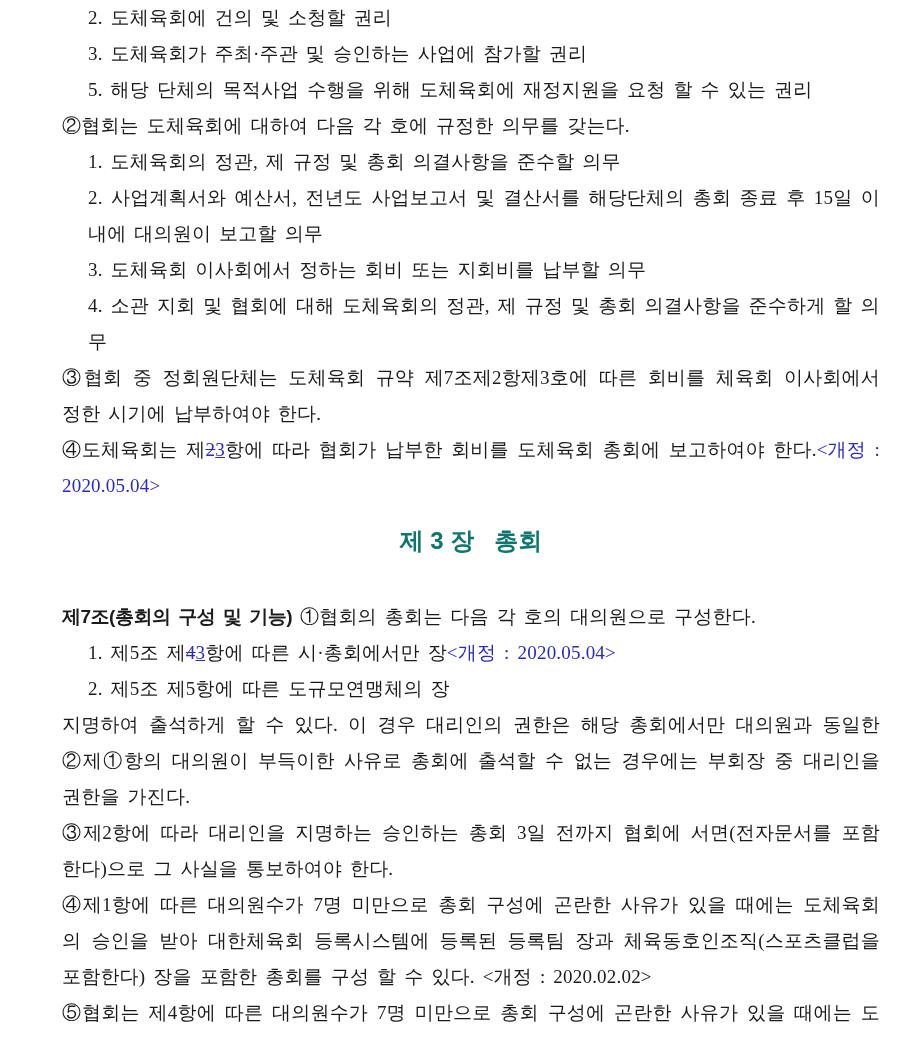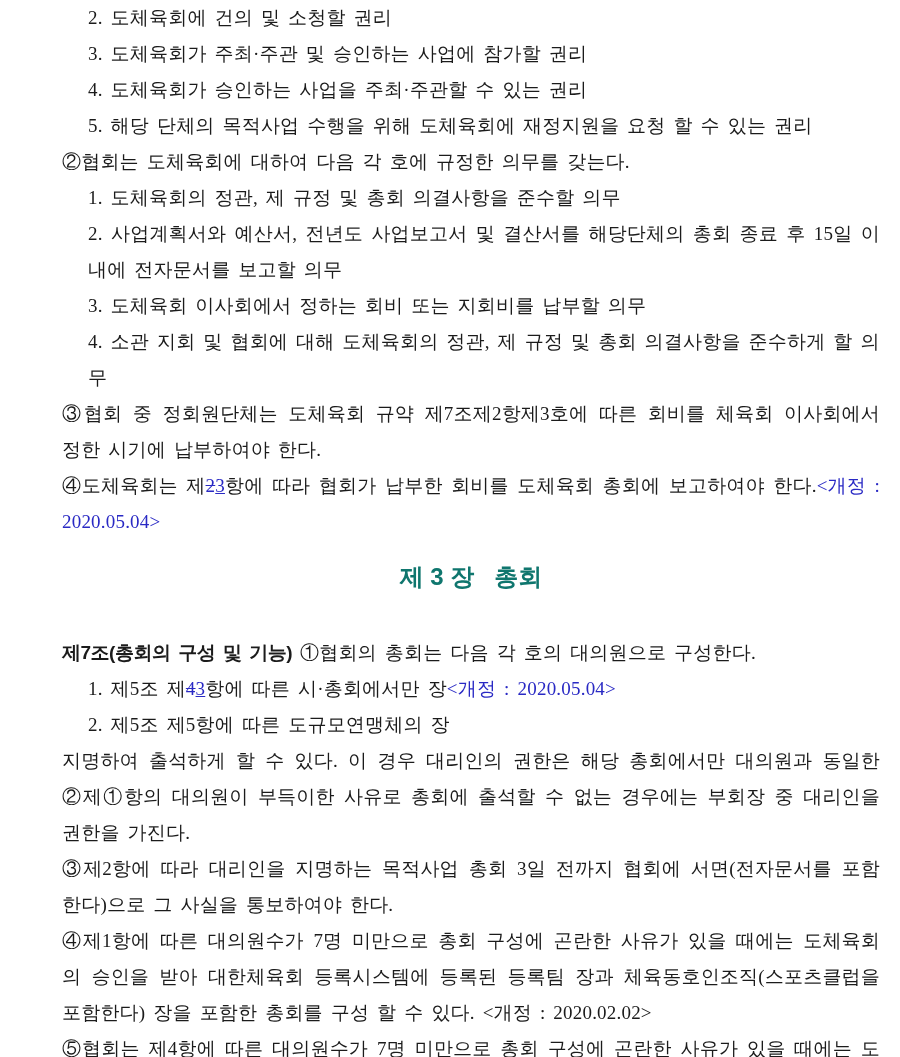--- a/index.html
+++ b/index.html
@@ -44,39 +44,38 @@
     white-space:pre-wrap;
   }
 </style>
 </head>
 <body>
 
 <div class="doc">
   <div>
       <div class="line indent-item"><span class="s-n">2. 도체육회에 건의 및 소청할 권리</span></div>
       <div class="line indent-item"><span class="s-n">3. 도체육회가 주최·주관 및 승인하는 사업에 참가할 권리</span></div>
-      <div class="line indent-item"><span class="s-n">4. 도체육회가 승인하는 사업을 주최·주관할 수 있는 권리</span></div>
       <div class="line indent-item"><span class="s-n">5. 해당 단체의 목적사업 수행을 위해 도체육회에 재정지원을 요청 할 수 있는 권리</span></div>
       <div class="line indent-clause"><span class="s-n">②협회는 도체육회에 대하여 다음 각 호에 규정한 의무를 갖는다.</span></div>
       <div class="line indent-item"><span class="s-n">1. 도체육회의 정관, 제 규정 및 총회 의결사항을 준수할 의무</span></div>
       <div class="line indent-item just"><span class="s-n">2. 사업계획서와 예산서, 전년도 사업보고서 및 결산서를 해당단체의 총회 종료 후 15일 이</span></div>
-      <div class="line indent-item"><span class="s-n">내에 전자문서를 보고할 의무</span></div>
+      <div class="line indent-item"><span class="s-n">내에 대의원이 보고할 의무</span></div>
       <div class="line indent-item"><span class="s-n">3. 도체육회 이사회에서 정하는 회비 또는 지회비를 납부할 의무</span></div>
       <div class="line indent-item"><span class="s-n">4. 소관 지회 및 협회에 대해 도체육회의 정관, 제 규정 및 총회 의결사항을 준수하게 할 의무</span></div>
       <div class="line indent-clause just"><span class="s-n">③협회 중 정회원단체는 도체육회 규약 제7조제2항제3호에 따른 회비를 체육회 이사회에서</span></div>
       <div class="line indent-clause"><span class="s-n">정한 시기에 납부하여야 한다.</span></div>
       <div class="line indent-clause just"><span class="s-n">④도체육회는 제</span><span class="s-del">2</span><span class="s-add">3</span><span class="s-n">항에 따라 협회가 납부한 회비를 도체육회 총회에 보고하여야 한다.</span><span class="s-rev">&lt;개정 :</span></div>
       <div class="line indent-clause"><span class="s-rev">2020.05.04&gt;</span></div>
       <h2 class="chapter">제 3 장   총회</h2>
       <div class="line indent-clause"><span class="s-b">제7조(총회의 구성 및 기능)</span><span class="s-n"> ①협회의 총회는 다음 각 호의 대의원으로 구성한다.</span></div>
       <div class="line indent-item"><span class="s-n">1. 제5조 제</span><span class="s-del">4</span><span class="s-add">3</span><span class="s-n">항에 따른 시·총회에서만 장</span><span class="s-rev">&lt;개정 : 2020.05.04&gt;</span></div>
       <div class="line indent-item"><span class="s-n">2. 제5조 제5항에 따른 도규모연맹체의 장</span></div>
       <div class="line indent-clause just"><span class="s-n">지명하여 출석하게 할 수 있다. 이 경우 대리인의 권한은 해당 총회에서만 대의원과 동일한</span></div>
       <div class="line indent-clause just"><span class="s-n">②제①항의 대의원이 부득이한 사유로 총회에 출석할 수 없는 경우에는 부회장 중 대리인을</span></div>
       <div class="line indent-clause"><span class="s-n">권한을 가진다.</span></div>
-      <div class="line indent-clause just"><span class="s-n">③제2항에 따라 대리인을 지명하는 목적사업 총회 3일 전까지 협회에 서면(전자문서를 포함</span></div>
+      <div class="line indent-clause just"><span class="s-n">③제2항에 따라 대리인을 지명하는 승인하는 총회 3일 전까지 협회에 서면(전자문서를 포함</span></div>
       <div class="line indent-clause"><span class="s-n">한다)으로 그 사실을 통보하여야 한다.</span></div>
       <div class="line indent-clause just"><span class="s-n">④제1항에 따른 대의원수가 7명 미만으로 총회 구성에 곤란한 사유가 있을 때에는 도체육회</span></div>
       <div class="line indent-clause just"><span class="s-n">의 승인을 받아 대한체육회 등록시스템에 등록된 등록팀 장과 체육동호인조직(스포츠클럽을</span></div>
       <div class="line indent-clause"><span class="s-n">포함한다) 장을 포함한 총회를 구성 할 수 있다. &lt;개정 : 2020.02.02&gt;</span></div>
       <div class="line indent-clause just"><span class="s-n">⑤협회는 제4항에 따른 대의원수가 7명 미만으로 총회 구성에 곤란한 사유가 있을 때에는 도</span></div>
     </div>
 </div>
 
 </body></html>

